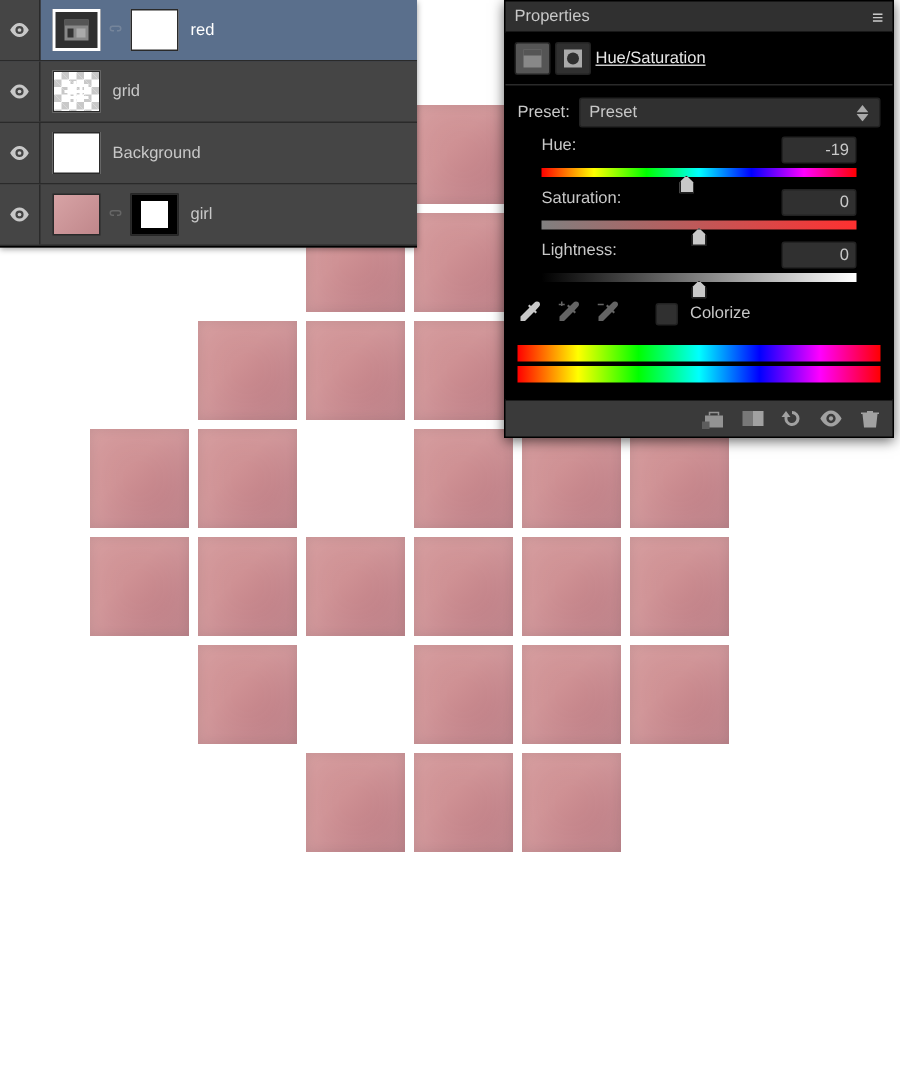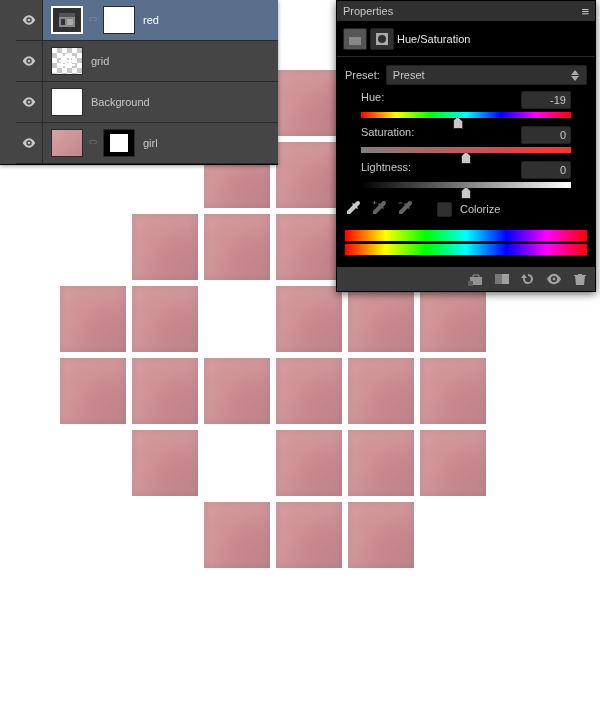--- a/index.html
+++ b/index.html
@@ -43,21 +43,20 @@
     z-index: 2;
     border-bottom: 1px solid #000;
     box-shadow: 0 1px 4px rgba(0,0,0,.4);
   }
   .layer-row {
     display: flex;
     align-items: center;
     height: 40px;
     border-bottom: 1px solid #2a2a2a;
     background: #454545;
-    margin-left: 16px;
   }
   .layer-row.selected {
     background: #5a6f8c;
   }
   .eye-col {
     width: 26px;
     display: flex;
     justify-content: center;
     align-items: center;
     height: 100%;
@@ -137,20 +136,21 @@
     color: #c8c8c8;
     justify-content: space-between;
     border-bottom:1px solid #000;
   }
   .props-sub {
     display:flex;
     align-items:center;
     padding:6px;
     gap:3px;
     border-bottom:1px solid #2a2a2a;
+    text-decoration:underline;
   }
   .small-btn{
     width:22px;height:20px;background:#303030;border:1px solid #222;
     display:flex;align-items:center;justify-content:center;
     border-radius:2px;
   }
   .props-body{ padding: 4px 8px 8px;}
   .field-row{ display:flex; align-items:center; gap:6px; margin:4px 0;}
   .dropdown{
     flex:1; height:18px; background:#303030; border:1px solid #222;

